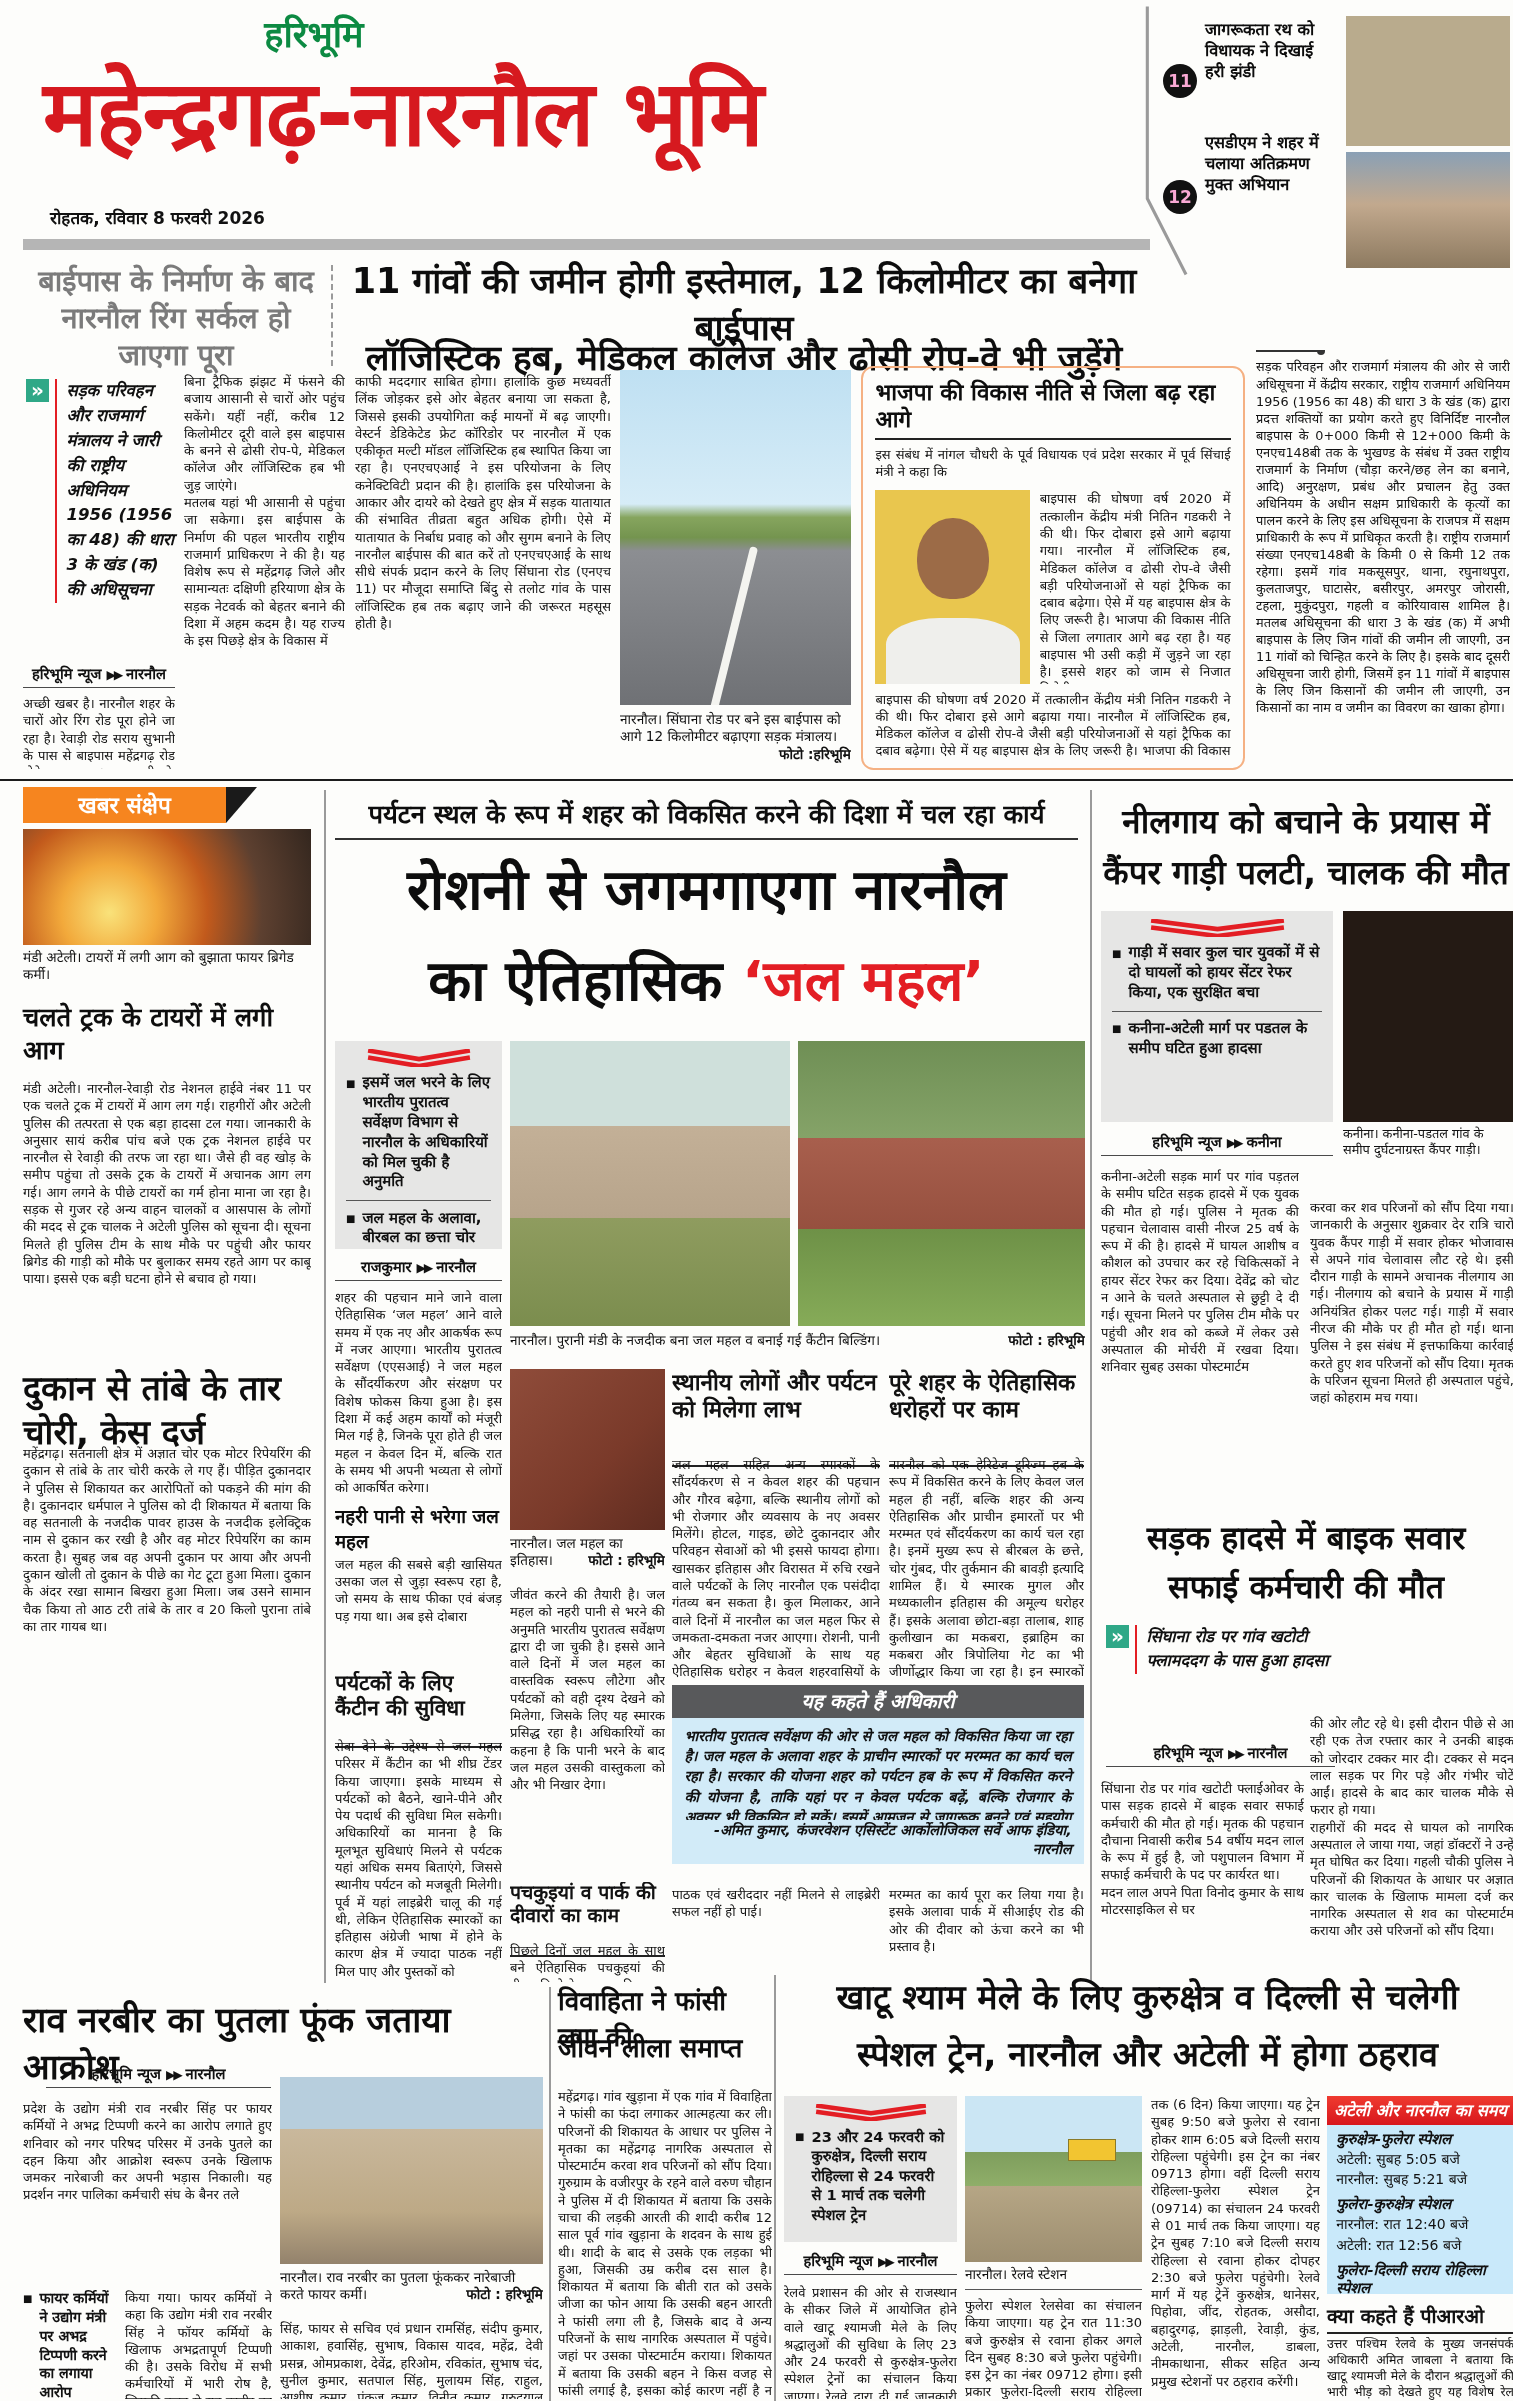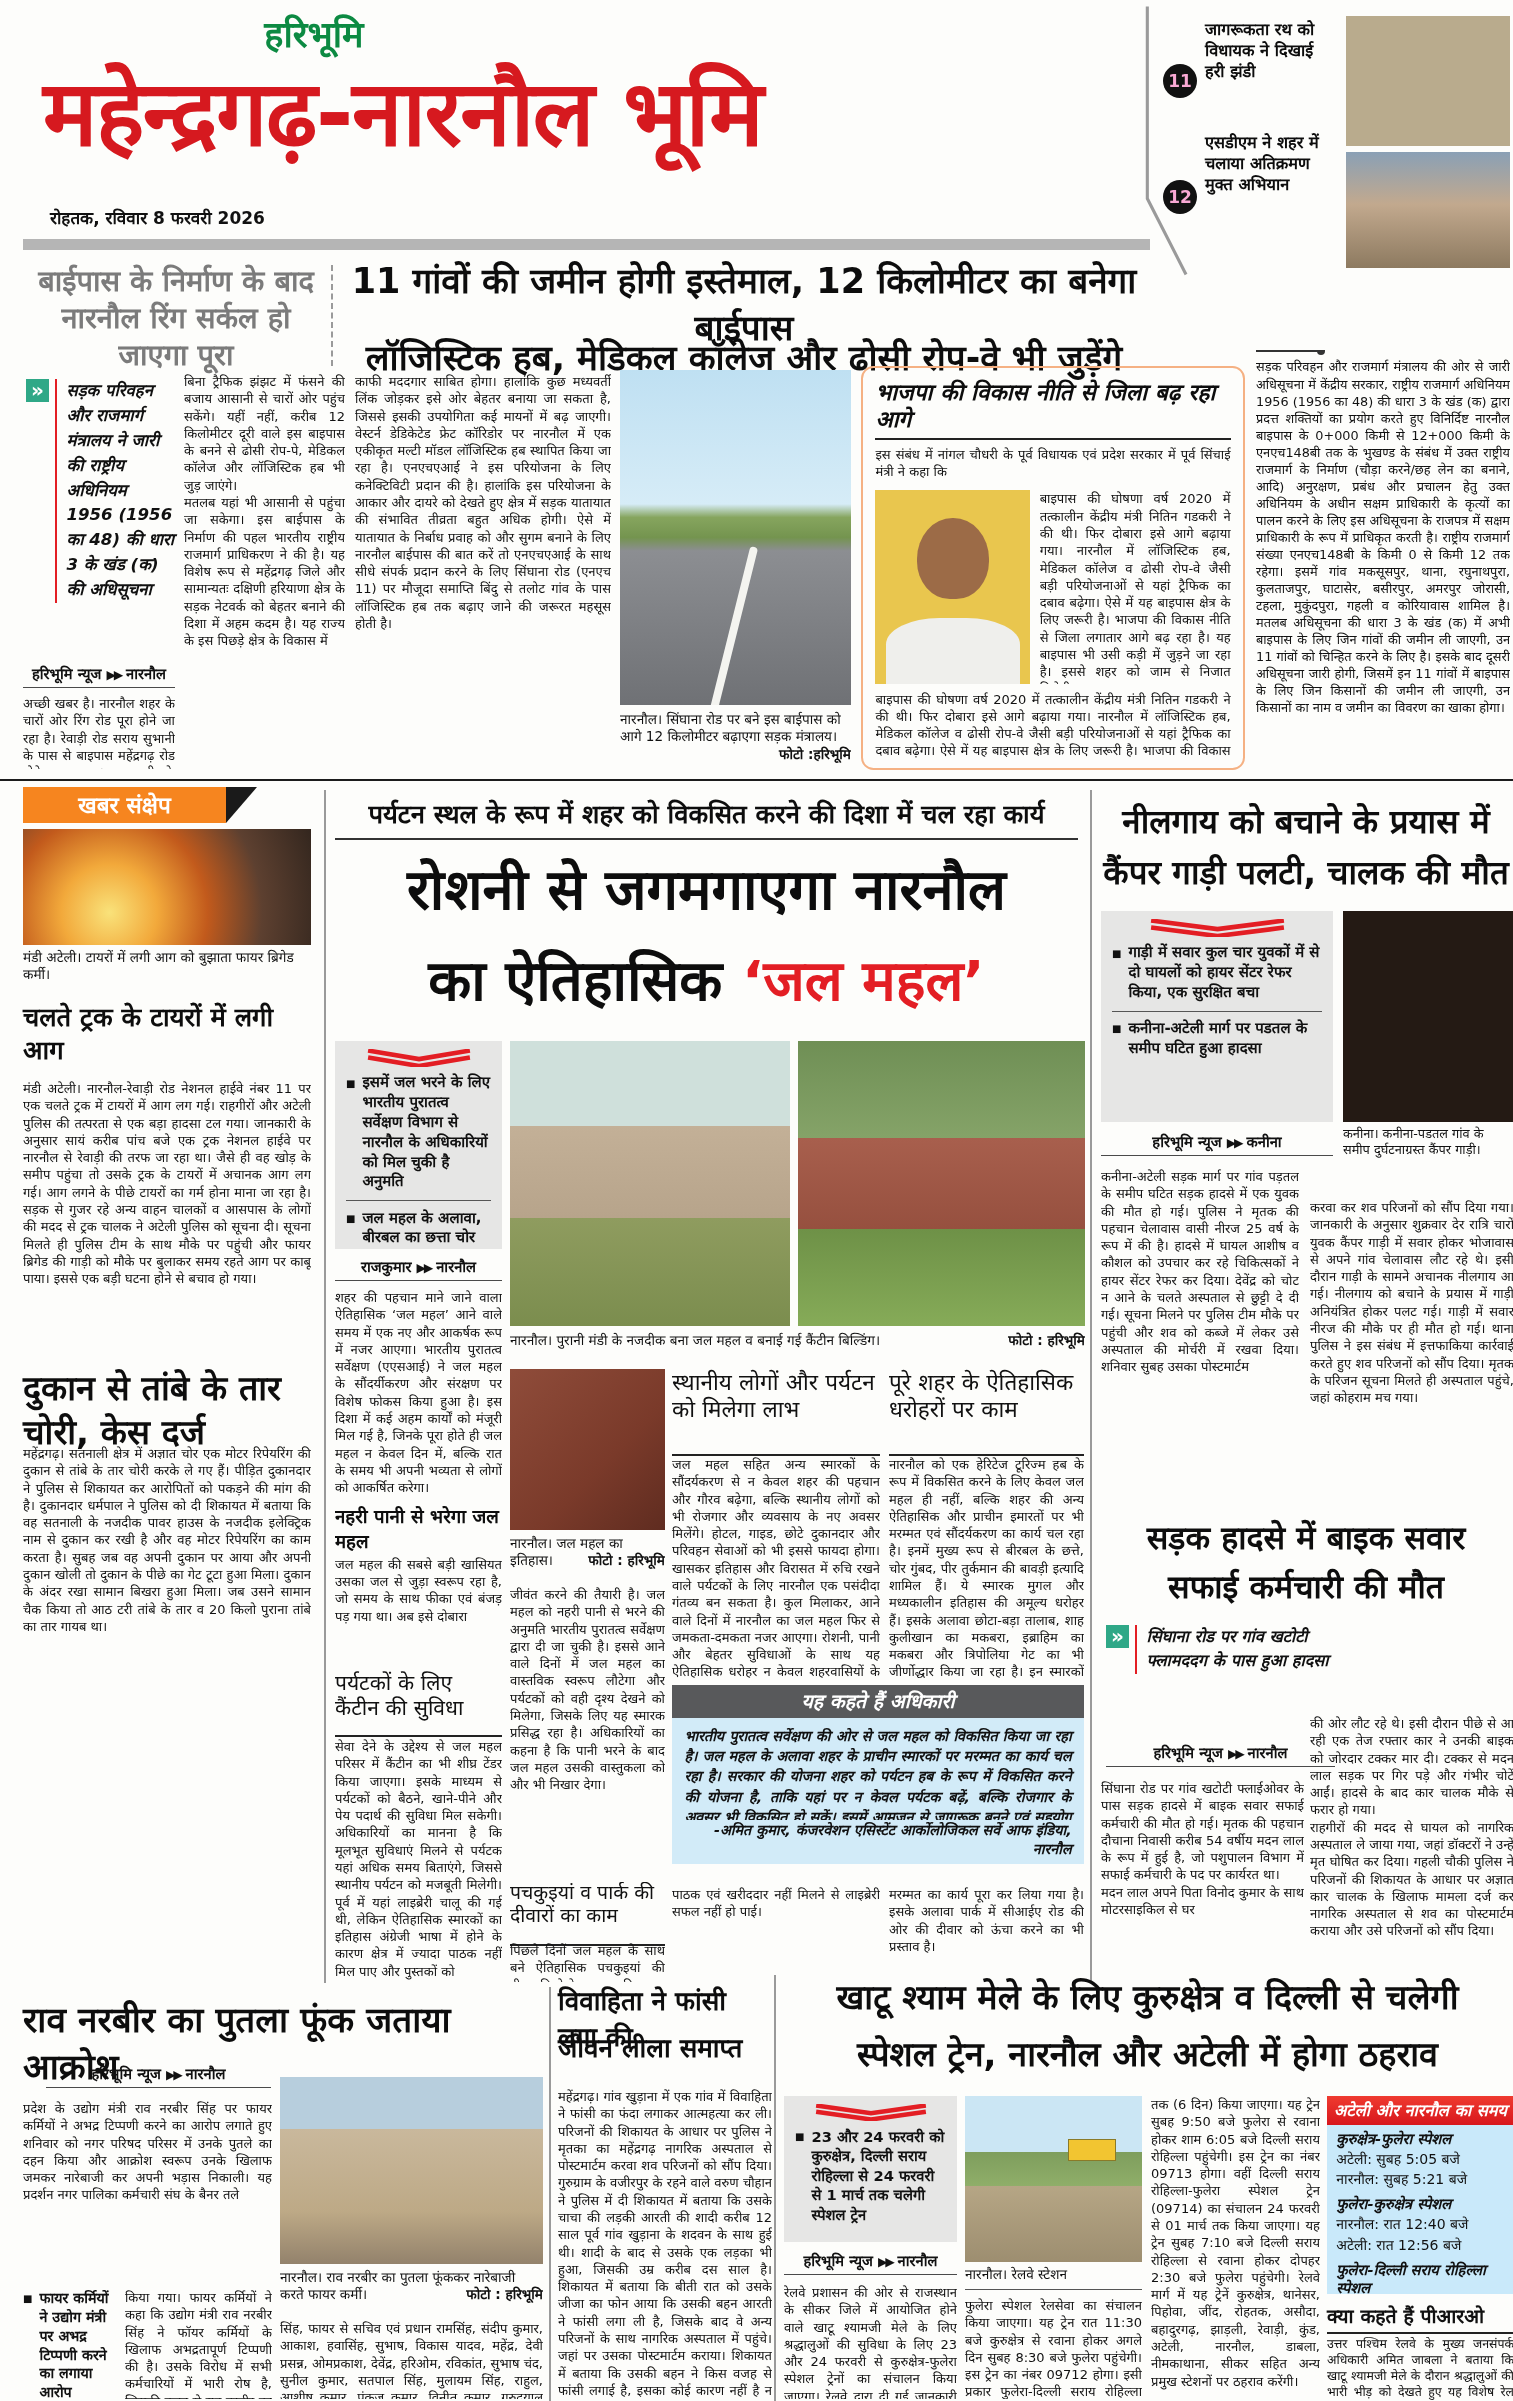--- a/index.html
+++ b/index.html
@@ -15,21 +15,21 @@
   .byline{font-weight:bold;font-size:14.7px;text-align:center;border-bottom:1.5px solid #4a4a4a;padding-bottom:3.9px;overflow:hidden;white-space:nowrap;}
   .arr{letter-spacing:-2.3px;font-size:12.4px;}
   .graybox{background:#e6e6e5;padding:7.7px 11px;box-sizing:border-box;overflow:hidden;}
   .bullet-item{display:flex;gap:7px;font-weight:bold;font-size:15px;line-height:1.32;text-align:left;}
   .bullet-sep{border-top:1.5px solid #555;margin:7.7px 0;}
   .bullet-mark{font-size:10px;margin-top:3.1px;}
   .redchev{display:block;margin:0 auto 6.2px auto;}
   .subbox{display:flex;align-items:flex-start;gap:0;}
   .chevicon{width:23px;height:23px;background:#2fa887;color:#fff;font-weight:bold;font-size:20px;line-height:22px;text-align:center;flex:0 0 23px;}
   .subboxtext{border-left:2.3px solid #e31e24;margin-left:6.2px;padding-left:9.3px;font-weight:bold;font-style:italic;font-size:16.6px;line-height:1.5;text-align:left;}
-  .subhead{font-weight:normal;font-size:22px;line-height:1.18;border-bottom:2.3px solid #222;padding-bottom:8px;overflow:hidden;}
+  .subhead{font-weight:bold;font-size:22px;line-height:1.18;border-bottom:2.3px solid #222;padding-bottom:19px;overflow:hidden;}
   .ph{overflow:hidden;}
   .ph-road{background:linear-gradient(180deg,#bfe0f2 0%,#d6ecf7 40%,#86a55e 44%,#74944f 50%,#8c8e92 54%,#6f7175 100%);}
   .road-line{position:absolute;left:46%;top:52%;width:7.7px;height:60%;background:#f4f4f0;transform:rotate(14deg);border-radius:4.6px;}
   .ph-fire{background:radial-gradient(circle at 30% 72%,#f9e27a 0%,#f2a93b 22%,#c25a1c 45%,#5d4030 70%,#33261e 100%);}
   .ph-jal{background:linear-gradient(180deg,#cfe0db 0%,#cfe0db 30%,#c3b097 30%,#b7a48b 62%,#8f9c5f 62%,#7b8d4e 100%);}
   .ph-canteen{background:linear-gradient(180deg,#6f8f55 0%,#85a368 34%,#a85f4d 34%,#96503f 66%,#6e9147 66%,#86ab58 100%);}
   .ph-plaque{background:linear-gradient(135deg,#8f4c3a 0%,#7a3a2a 60%,#5f2c20 100%);}
   .ph-crash{background:linear-gradient(135deg,#171310 0%,#46332а 35%,#3а2а20 60%,#171310 100%);background-color:#241a14;}
   .ph-protest{background:linear-gradient(180deg,#b7cedd 0%,#b7cedd 28%,#c9b89c 28%,#bda986 72%,#93826c 100%);}
   .ph-rail{background:linear-gradient(180deg,#cbe6f4 0%,#cbe6f4 34%,#7e9e5d 34%,#8fae69 54%,#b6a685 54%,#9d8e70 100%);}
@@ -102,21 +102,21 @@
 
   <div class="abs ph ph-road" style="left:620px;top:370px;width:231px;height:335px;">
     <div class="road-line"></div>
   </div>
   <div class="abs caption" style="left:620px;top:711px;width:231px;height:59px;">
     <span>नारनौल। सिंघाना रोड पर बने इस बाईपास को आगे 12 किलोमीटर बढ़ाएगा सड़क मंत्रालय।</span>
     <span class="credit">फोटो :हरिभूमि</span>
   </div>
 
   <div class="abs bjpbox" style="left:861px;top:366px;width:384px;height:404px;">
-    <div class="hl" style="font-size:22.5px;line-height:1.2;border-bottom:2.3px solid #222;padding-bottom:4.6px;font-style:italic;">भाजपा की विकास नीति से जिला बढ़ रहा आगे</div>
+    <div class="hl" style="font-size:22.5px;line-height:1.2;border-bottom:2.3px solid #222;padding-bottom:4.6px;">भाजपा की विकास नीति से जिला बढ़ रहा आगे</div>
     <div class="bt" style="margin-top:6.2px;height:40px;">इस संबंध में नांगल चौधरी के पूर्व विधायक एवं प्रदेश सरकार में पूर्व सिंचाई मंत्री ने कहा कि</div>
     <div style="display:flex;gap:9.3px;margin-top:4.6px;">
       <div class="ph ph-portrait" style="width:155px;height:194px;flex:0 0 155px;"></div>
       <div class="bt" style="height:194px;">बाइपास की घोषणा वर्ष 2020 में तत्कालीन केंद्रीय मंत्री नितिन गडकरी ने की थी। फिर दोबारा इसे आगे बढ़ाया गया। नारनौल में लॉजिस्टिक हब, मेडिकल कॉलेज व ढोसी रोप-वे जैसी बड़ी परियोजनाओं से यहां ट्रैफिक का दबाव बढ़ेगा। ऐसे में यह बाइपास क्षेत्र के लिए जरूरी है। भाजपा की विकास नीति से जिला लगातार आगे बढ़ रहा है। यह बाइपास भी उसी कड़ी में जुड़ने जा रहा है। इससे शहर को जाम से निजात मिलेगी।</div>
     </div>
     <div class="bt" style="margin-top:6.2px;height:70px;">बाइपास की घोषणा वर्ष 2020 में तत्कालीन केंद्रीय मंत्री नितिन गडकरी ने की थी। फिर दोबारा इसे आगे बढ़ाया गया। नारनौल में लॉजिस्टिक हब, मेडिकल कॉलेज व ढोसी रोप-वे जैसी बड़ी परियोजनाओं से यहां ट्रैफिक का दबाव बढ़ेगा। ऐसे में यह बाइपास क्षेत्र के लिए जरूरी है। भाजपा की विकास नीति से जिला लगातार आगे बढ़ रहा है। यह बाइपास भी उसी कड़ी में जुड़ने जा रहा है। इससे शहर को जाम से निजात मिलेगी।</div>
   </div>
 
   <div class="abs" style="left:1256px;top:350px;width:254px;height:421px;overflow:hidden;">
     <div class="arrow-dot" style="margin-bottom:6.2px;"></div>

